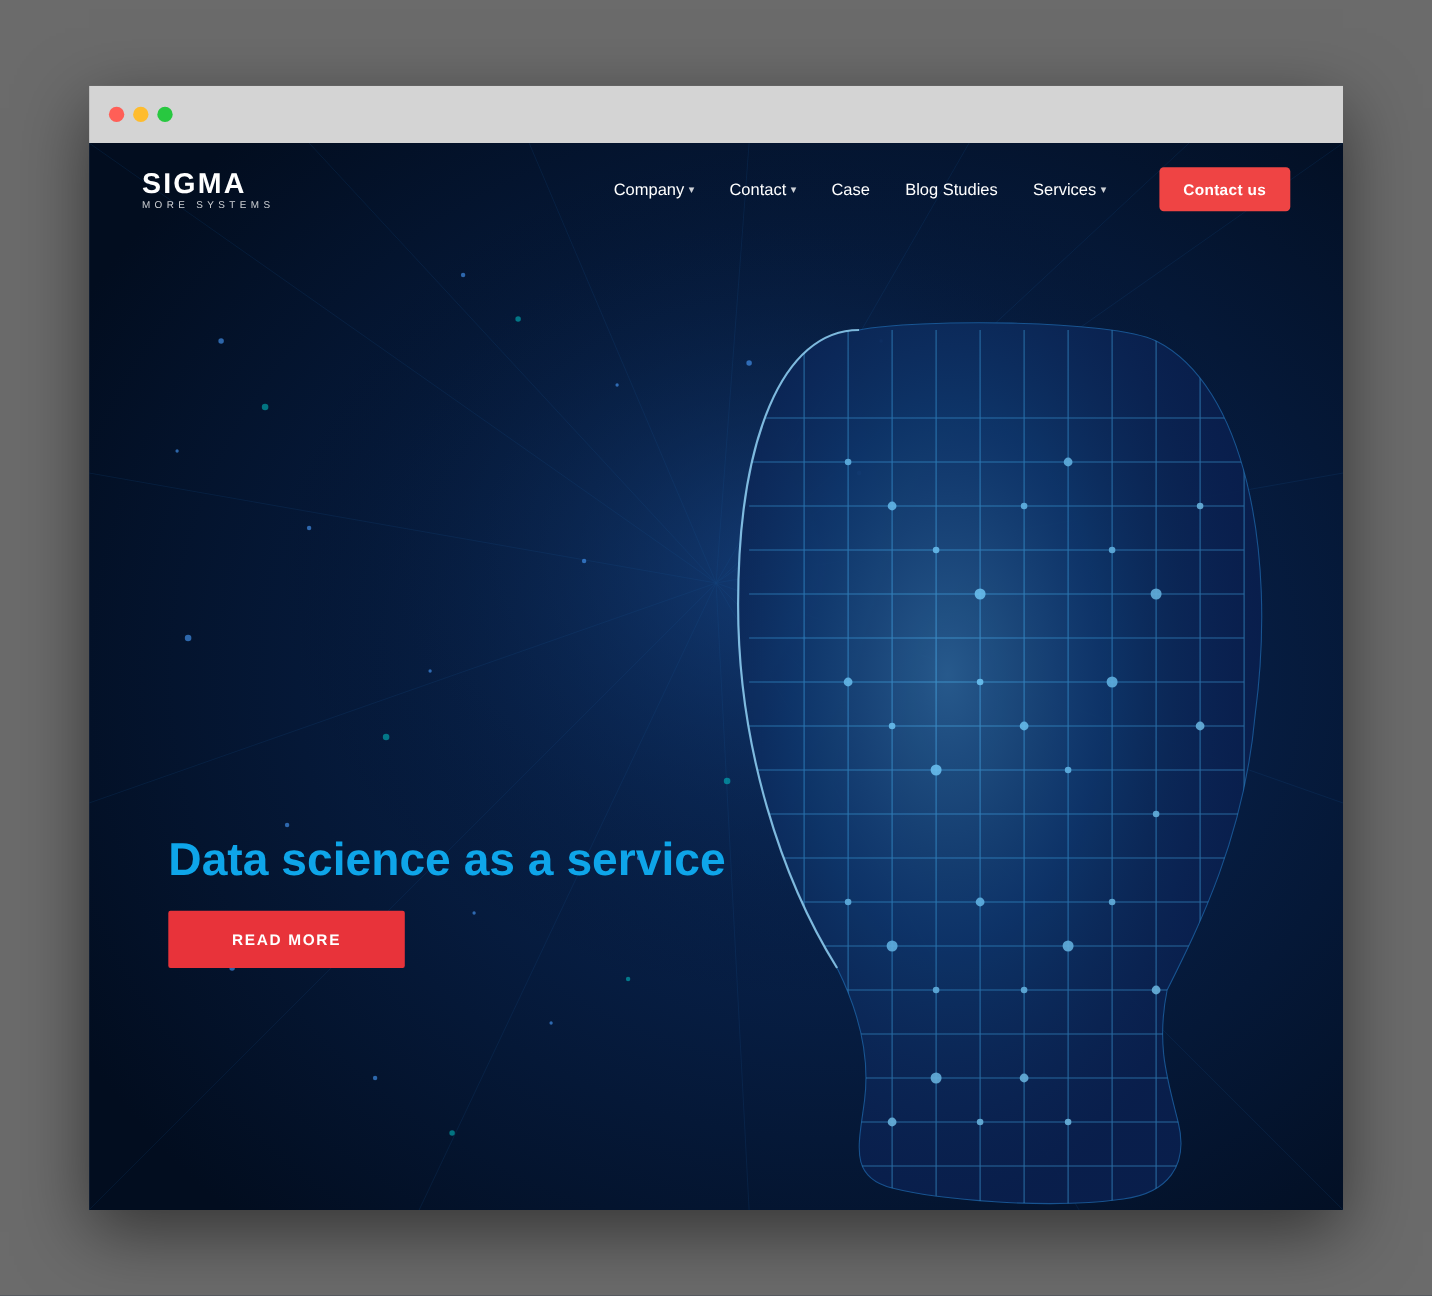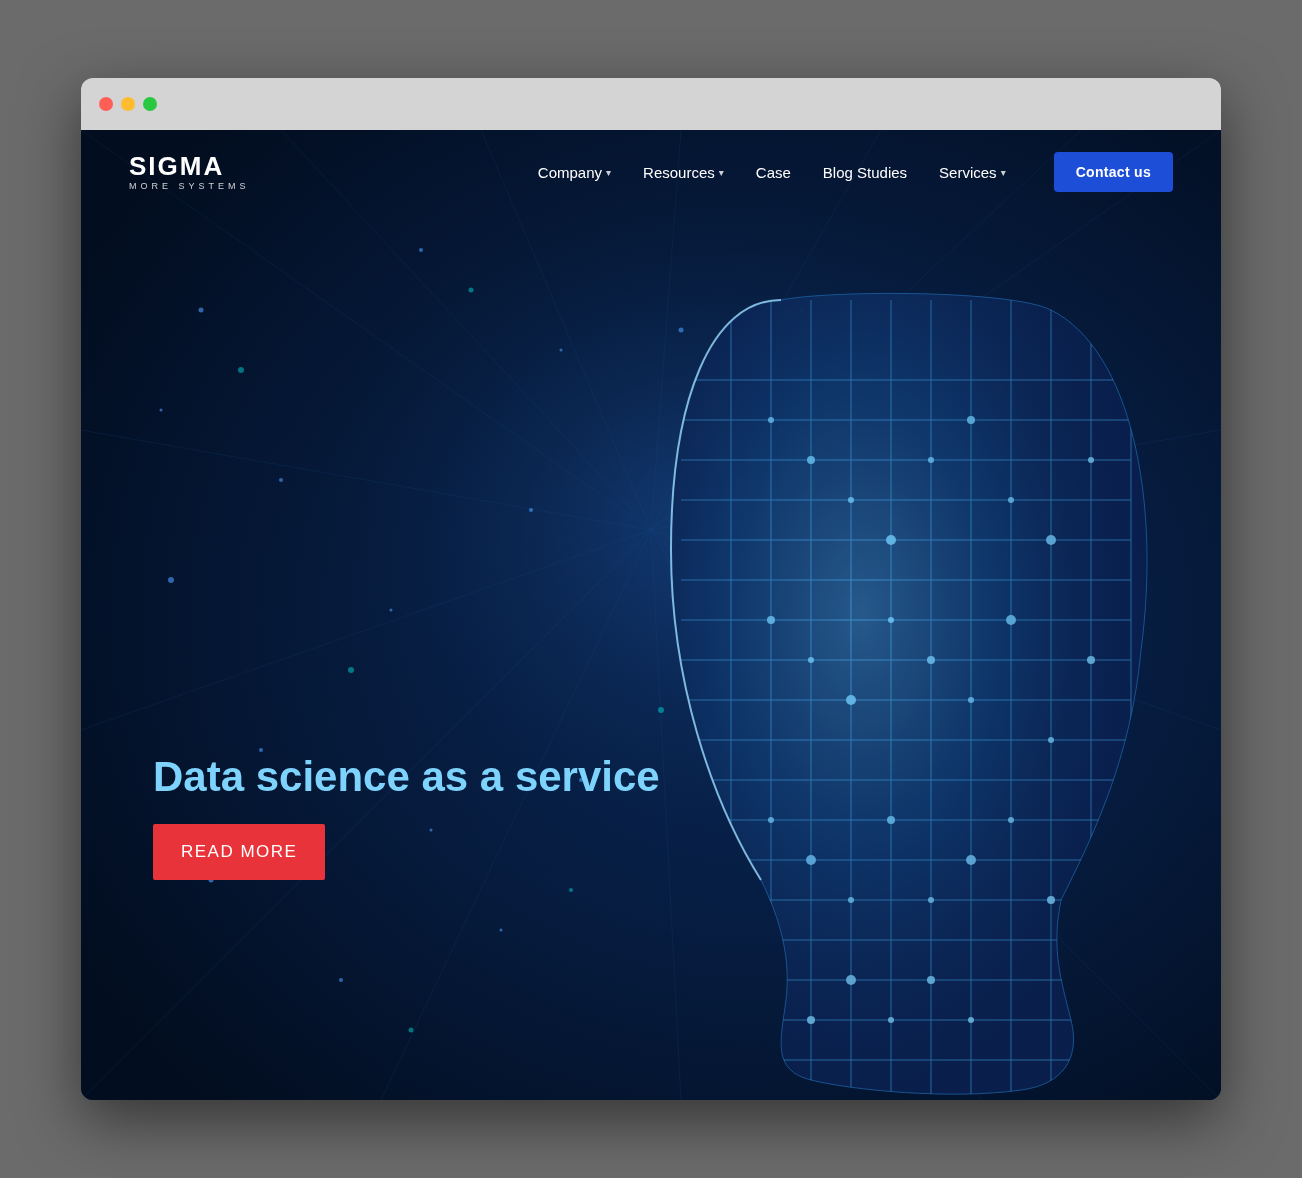--- a/index.html
+++ b/index.html
@@ -8,21 +8,21 @@
       background: #6b6b6b;
       display: flex;
       justify-content: center;
       align-items: center;
       min-height: 100vh;
       font-family: -apple-system, BlinkMacSystemFont, 'Segoe UI', Arial, sans-serif;
     }
 
     .browser-window {
       width: 1140px;
-      border-radius: 12px;
+      border-radius: 0;
       overflow: hidden;
       box-shadow: 0 20px 60px rgba(0,0,0,0.5);
     }
 
     .browser-chrome {
       background: #d4d4d4;
       height: 52px;
       display: flex;
       align-items: center;
       padding: 0 18px;
@@ -94,21 +94,21 @@
       align-items: center;
       gap: 4px;
     }
 
     .chevron {
       font-size: 10px;
       opacity: 0.8;
     }
 
     .contact-btn {
-      background: #1d4ed8;
+      background: #ef4444;
       color: white;
       border: none;
       padding: 12px 22px;
       border-radius: 4px;
       font-size: 14px;
       font-weight: 600;
       cursor: pointer;
       letter-spacing: 0.3px;
     }
 
@@ -150,40 +150,40 @@
       position: absolute;
       left: 72px;
       bottom: 220px;
       max-width: 520px;
       z-index: 5;
     }
 
     .hero-title {
       font-size: 42px;
       font-weight: 800;
-      color: #7dd3fc;
+      color: #0ea5e9;
       line-height: 1.2;
       margin-bottom: 22px;
     }
 
     .hero-subtitle {
       font-size: 16px;
       color: rgba(255,255,255,0.85);
       line-height: 1.7;
       margin-bottom: 40px;
       max-width: 490px;
     }
 
     .read-more-btn {
       background: #e8333a;
       color: white;
       border: none;
-      padding: 18px 28px;
-      font-size: 17px;
-      font-weight: 400;
+      padding: 18px 58px;
+      font-size: 14px;
+      font-weight: 700;
       letter-spacing: 1.5px;
       cursor: pointer;
       border-radius: 2px;
     }
   </style>
 </head>
 <body>
 
 <div class="browser-window">
 
@@ -368,21 +368,21 @@
         <div style="display:flex; align-items:center; gap:48px;">
           <ul class="nav-links">
             <li>
               <a href="#">
                 <span>Company</span>
                 <span class="chevron">▾</span>
               </a>
             </li>
             <li>
               <a href="#">
-                <span>Resources</span>
+                <span>Contact</span>
                 <span class="chevron">▾</span>
               </a>
             </li>
             <li>
               <a href="#">
                 <span>Case</span>
               </a>
             </li>
             <li>
               <a href="#">

